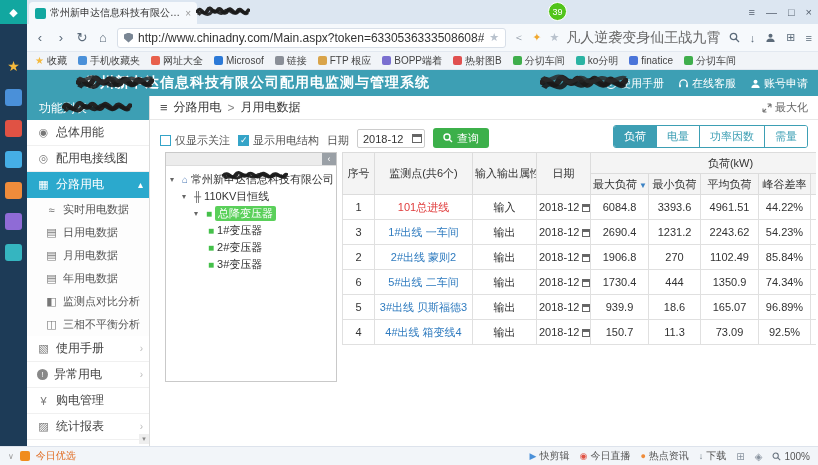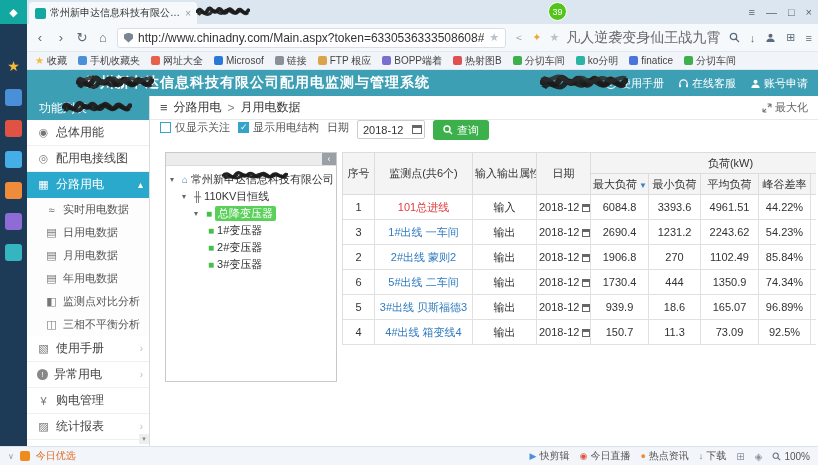--- a/index.html
+++ b/index.html
@@ -59,21 +59,21 @@
   .sb-arrow{color:#bbb;font-size:10px}
   .sb-item.active .sb-arrow{color:#fff}
   .sb-scroll{position:absolute;right:0;bottom:2px;width:10px;height:10px;font-size:7px;color:#888;text-align:center;line-height:10px;background:#eee}
 
   
   .main{position:absolute;left:150px;top:96px;width:668px;height:350px;background:#fff}
   .bc-bar{height:24px;border-bottom:1px solid #e8e8e8;display:flex;align-items:center;padding:0 10px;gap:6px;font-size:12px;color:#333}
   .bc-menu-ic{color:#555;font-size:13px}
   .bc-sep{color:#888}
   .bc-max{margin-left:auto;display:flex;align-items:center;gap:3px;color:#666;font-size:11px}
-  .filter-bar{height:28px;display:flex;align-items:flex-start;padding:0 10px;gap:8px;font-size:11px;color:#555}
+  .filter-bar{height:28px;display:flex;align-items:flex-end;padding:0 10px;gap:8px;font-size:11px;color:#555}
   .cb{display:inline-block;width:11px;height:11px;border:1px solid #35a4c8;background:#fff;vertical-align:-2px;margin-right:4px;position:relative}
   .cb.checked{background:#35a4c8}
   .cb.checked::after{content:"✓";color:#fff;font-size:9px;position:absolute;left:1px;top:-1px}
   .date-wrap{position:relative}
   .date-input{width:68px;height:19px;border:1px solid #ccc;border-radius:2px;font-size:11px;color:#333;padding:0 16px 0 5px;background:#fff;font-family:inherit}
   .cal-svg{position:absolute;right:3px;top:4px}
   .btn-query{background:#3cb04a;color:#fff;border:none;border-radius:3px;height:20px;padding:0 10px;font-size:11px;display:inline-flex;align-items:center;gap:4px;font-family:inherit}
   .vtabs{margin-left:auto;display:flex;border:1px solid #3d9fb4;border-radius:3px;overflow:hidden}
   .vtab{padding:3px 10px;font-size:11px;color:#3d9fb4;background:#fff;border-left:1px solid #3d9fb4;white-space:nowrap}
   .vtab:first-child{border-left:none}
@@ -343,20 +343,26 @@
             <rect x="0.5" y="1.5" width="9" height="2.5" fill="#666"></rect>
           </svg>
       </span>
       <button class="btn-query">
         <svg width="10" height="10" viewBox="0 0 10 10">
             <circle cx="4" cy="4" r="3" fill="none" stroke="#fff" stroke-width="1.4"></circle>
             <line x1="6.2" y1="6.2" x2="9" y2="9" stroke="#fff" stroke-width="1.4"></line>
           </svg>
         <span>查询</span>
       </button>
+      <div class="vtabs">
+          <span class="vtab active">负荷</span>
+          <span class="vtab">电量</span>
+          <span class="vtab">功率因数</span>
+          <span class="vtab">需量</span>
+        </div>
     </div>
 
     <div class="tree-panel">
       <div class="tree-top">
         <span class="tree-collapse">‹</span>
       </div>
       <div class="tree-body">
         <div class="tnode">
           <span class="tw">▾</span>
           <span class="tic home">⌂</span>

